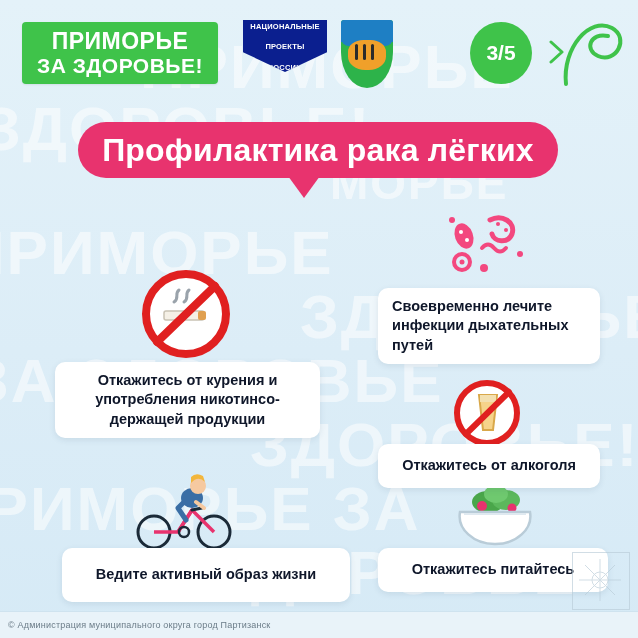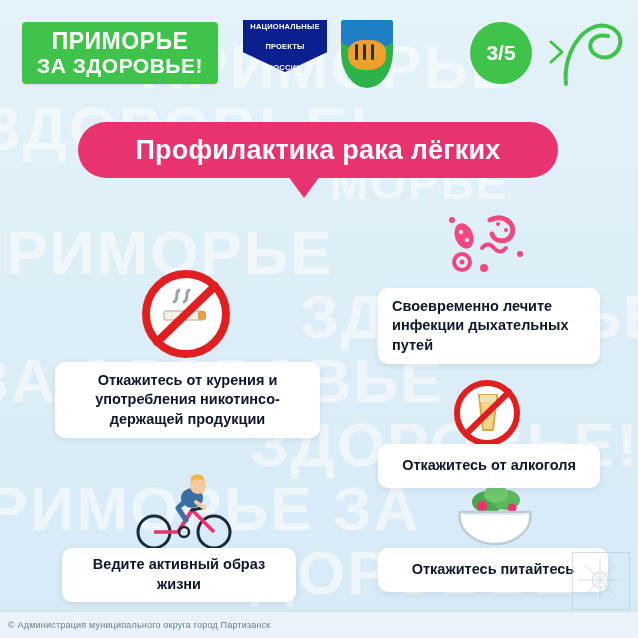--- a/index.html
+++ b/index.html
@@ -184,21 +184,21 @@
     width: 480px;
     height: 56px;
     background: #e8336e;
     border-radius: 28px;
     display: flex;
     align-items: center;
     justify-content: center;
   }
   .title-bubble .title-text {
     color: #ffffff;
-    font-size: 27px;
+    font-size: 32px;
     font-weight: 700;
     letter-spacing: 0.2px;
   }
   .title-tail {
     position: absolute;
     top: 176px;
     left: 288px;
     width: 0; height: 0;
     border-left: 16px solid transparent;
     border-right: 16px solid transparent;
@@ -224,21 +224,21 @@
   }
 
   .card-smoking { top: 362px; left: 55px;  width: 265px; height: 76px; padding: 0 16px; }
   .card-smoking p { text-align: center; width: 100%; }
 
   .card-infect  { top: 288px; left: 378px; width: 222px; height: 76px; padding: 0 14px; }
 
   .card-alcohol { top: 444px; left: 378px; width: 222px; height: 44px; padding: 0 14px; }
   .card-alcohol p { width: 100%; text-align: center; }
 
-  .card-active  { top: 548px; left: 62px;  width: 234px; height: 54px; padding: 0 16px; }
+  .card-active  { top: 548px; left: 62px;  width: 288px; height: 54px; padding: 0 16px; }
   .card-active p { width: 100%; text-align: center; }
 
   .card-food    { top: 548px; left: 378px; width: 230px; height: 44px; padding: 0 14px; }
   .card-food p  { width: 100%; text-align: center; }
 
   
   .icon-wrap { position: absolute; }
   .icon-smoking  { top: 268px; left: 140px; width: 92px; height: 92px; }
   .icon-germs    { top: 206px; left: 438px; width: 96px; height: 78px; }
   .icon-alcohol  { top: 378px; left: 452px; width: 70px; height: 70px; }

